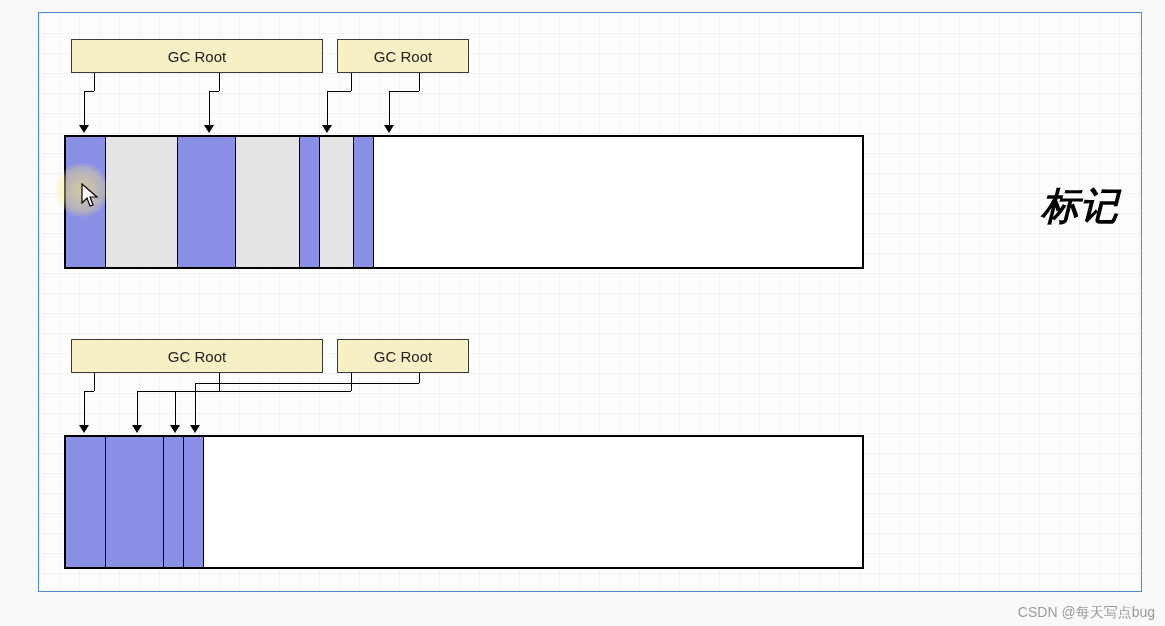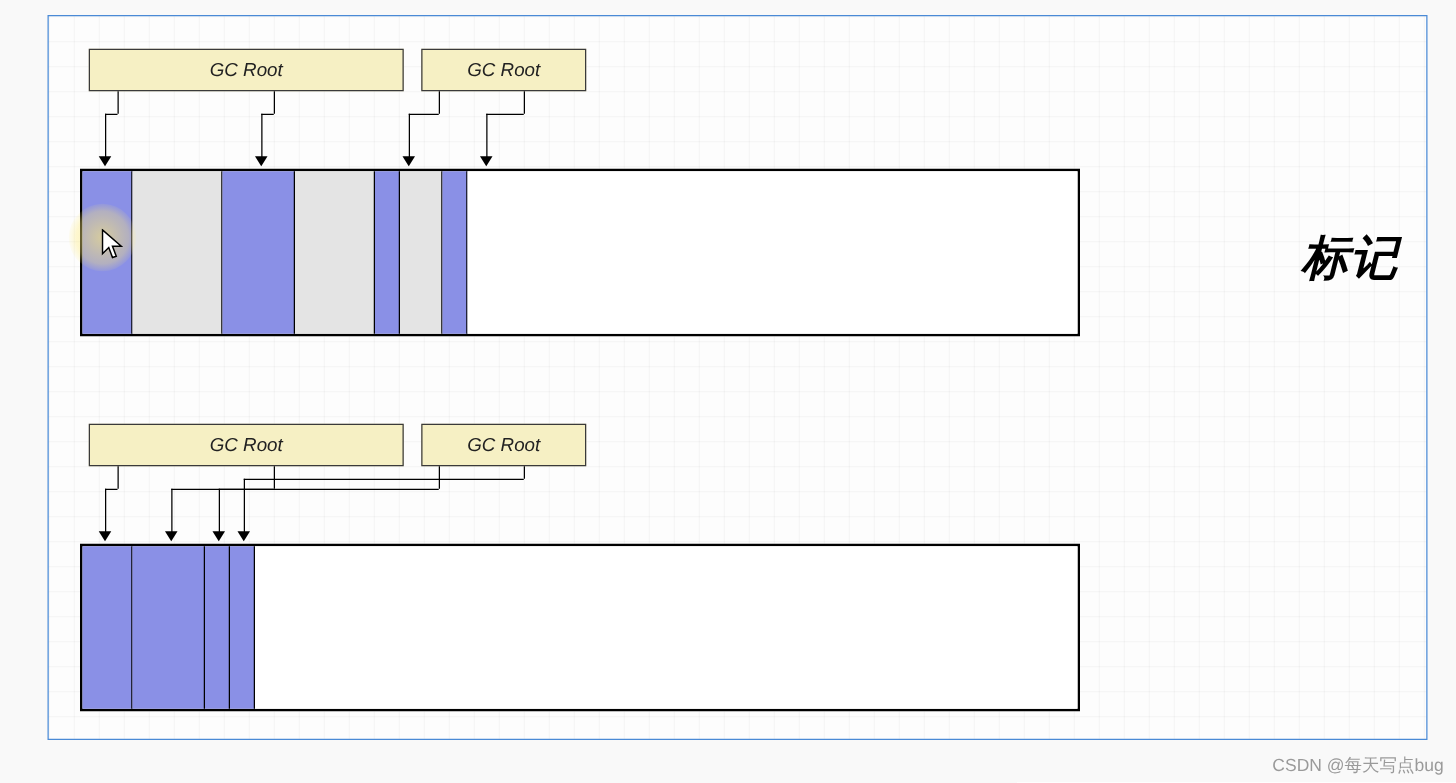--- a/index.html
+++ b/index.html
@@ -33,21 +33,20 @@
   }
   .abs { position: absolute; }
   .gc-root-box {
     background: #f6f0c4;
     border: 1px solid #3a3a3a;
     display: flex;
     align-items: center;
     justify-content: center;
     font-size: 15px;
     color: #222;
-    font-style: italic;
   }
   .mem-bar {
     border: 2px solid #000;
     background: #fff;
     display: flex;
     flex-direction: row;
     align-items: stretch;
   }
   .blk { height: 100%; flex: 0 0 auto; }
   .blk.live { background: #8a90e6; border-right: 1px solid #000; }

